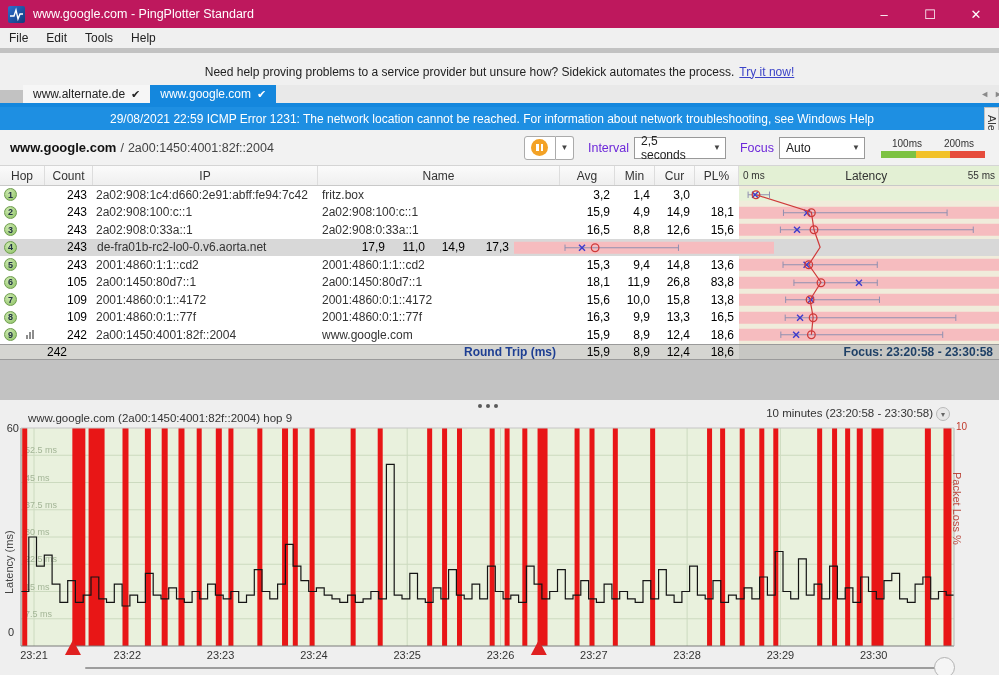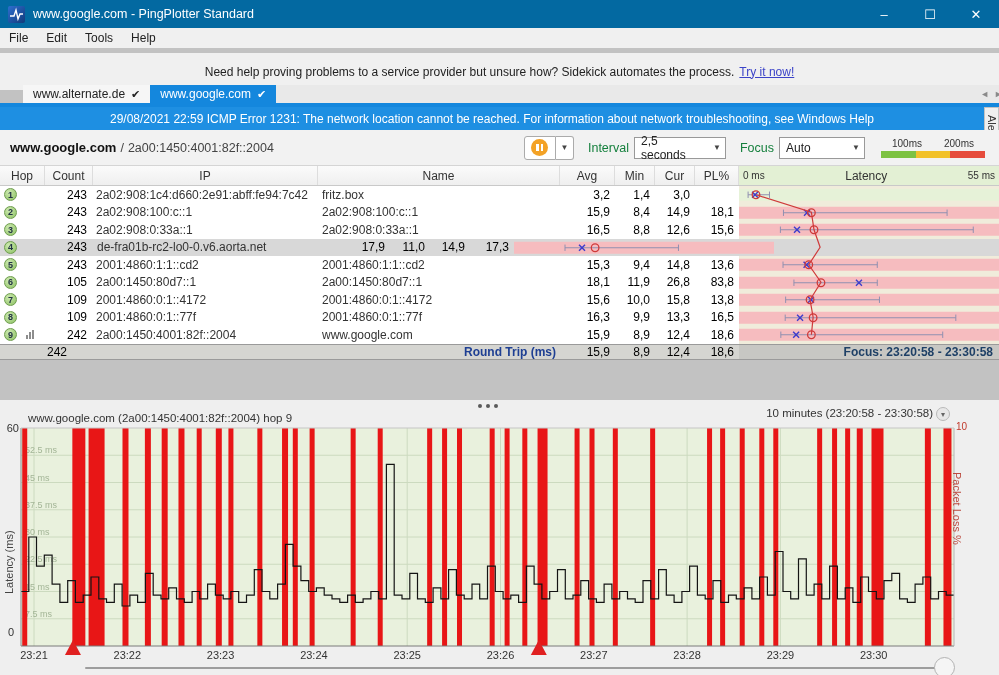--- a/index.html
+++ b/index.html
@@ -1,21 +1,21 @@
 <!DOCTYPE html>
 <html><head>
 <meta charset="utf-8">
 <style>
   * { margin:0; padding:0; box-sizing:border-box; }
   html,body { width:999px; height:675px; overflow:hidden; background:#c2c2c2;
     font-family:"Liberation Sans", sans-serif; position:relative; }
   .abs { position:absolute; }
 
   
-  .titlebar { left:0; top:0; width:999px; height:28px; background:#0369a1; color:#fff;
+  .titlebar { left:0; top:0; width:999px; height:28px; background:#be185d; color:#fff;
     display:flex; align-items:center; }
   .appicon { width:17px; height:17px; margin:0 8px 0 8px; border-radius:2px;
     background:linear-gradient(135deg,#2d6fd0,#123a7a); position:relative; }
   .title-text { font-size:12.5px; }
   .wincontrols { margin-left:auto; display:flex; height:28px; }
   .winbtn { width:46px; height:28px; display:flex; align-items:center; justify-content:center;
     color:#fff; font-size:13px; }
 
   
   .menubar { left:0; top:28px; width:999px; height:20px; background:#f0f0f0;
@@ -51,21 +51,21 @@
   .target-host { font-weight:bold; color:#111; margin:0 4px 0 10px; font-size:13px; }
   .ctrlgroup { display:flex; align-items:center; margin-left:auto; }
   .pausebtn { width:32px; height:24px; background:#fff; border:1px solid #ababab;
     border-radius:3px 0 0 3px; display:flex; align-items:center; justify-content:center; }
   .pausedrop { width:18px; height:24px; background:#fff; border:1px solid #ababab; border-left:none;
     border-radius:0 3px 3px 0; display:flex; align-items:center; justify-content:center;
     font-size:8px; color:#444; }
   .pause-circle { width:17px; height:17px; border-radius:50%; background:#f3a226;
     display:flex; align-items:center; justify-content:center; gap:2px; }
   .pause-circle i { display:block; width:2.5px; height:7px; background:#fff; }
-  .fldlabel { margin:0 5px 0 14px; color:#15803d; }
+  .fldlabel { margin:0 5px 0 14px; color:#6d28d9; }
   .combo { height:22px; background:#fff; border:1px solid #999; display:flex;
     align-items:center; font-size:12px; color:#222; }
   .combo .val { padding:0 6px; flex:1; }
   .combo .arr { width:16px; text-align:center; font-size:8px; color:#444; }
   .legend { width:104px; margin:0 14px 0 16px; }
   .legend-labels { display:flex; font-size:10px; color:#333; justify-content:space-around;
     margin-bottom:2px; }
   .legend-bar { display:flex; height:7px; }
   .legend-bar i { display:block; height:7px; }
 
@@ -258,21 +258,21 @@
         </div>
       </div>
       <div class="trow">
         <div class="c c-hop">
           <span class="hopcircle">2</span>
         </div>
         <div class="c c-count">243</div>
         <div class="c c-ip">2a02:908:100:c::1</div>
         <div class="c c-name">2a02:908:100:c::1</div>
         <div class="c c-avg">15,9</div>
-        <div class="c c-min">8,4</div>
+        <div class="c c-min">4,9</div>
         <div class="c c-cur">14,9</div>
         <div class="c c-pl">18,1</div>
         <div class="c c-lat">
           <svg width="260" height="17.5" viewBox="0 0 260 17.5">
             <rect x="0" y="2.75" width="260" height="12" fill="#f6bcbf"></rect>
             <line x1="44.45454545454545" y1="8.75" x2="208.09090909090907" y2="8.75" stroke="#9090b0" stroke-width="1"></line>
             <line x1="44.45454545454545" y1="5.55" x2="44.45454545454545" y2="11.95" stroke="#9090b0" stroke-width="1"></line>
             <line x1="208.09090909090907" y1="5.55" x2="208.09090909090907" y2="11.95" stroke="#9090b0" stroke-width="1"></line>
             <line x1="65.01818181818183" y1="5.75" x2="71.01818181818183" y2="11.75" stroke="#3c3ccc" stroke-width="1.4"></line>
             <line x1="65.01818181818183" y1="11.75" x2="71.01818181818183" y2="5.75" stroke="#3c3ccc" stroke-width="1.4"></line>

